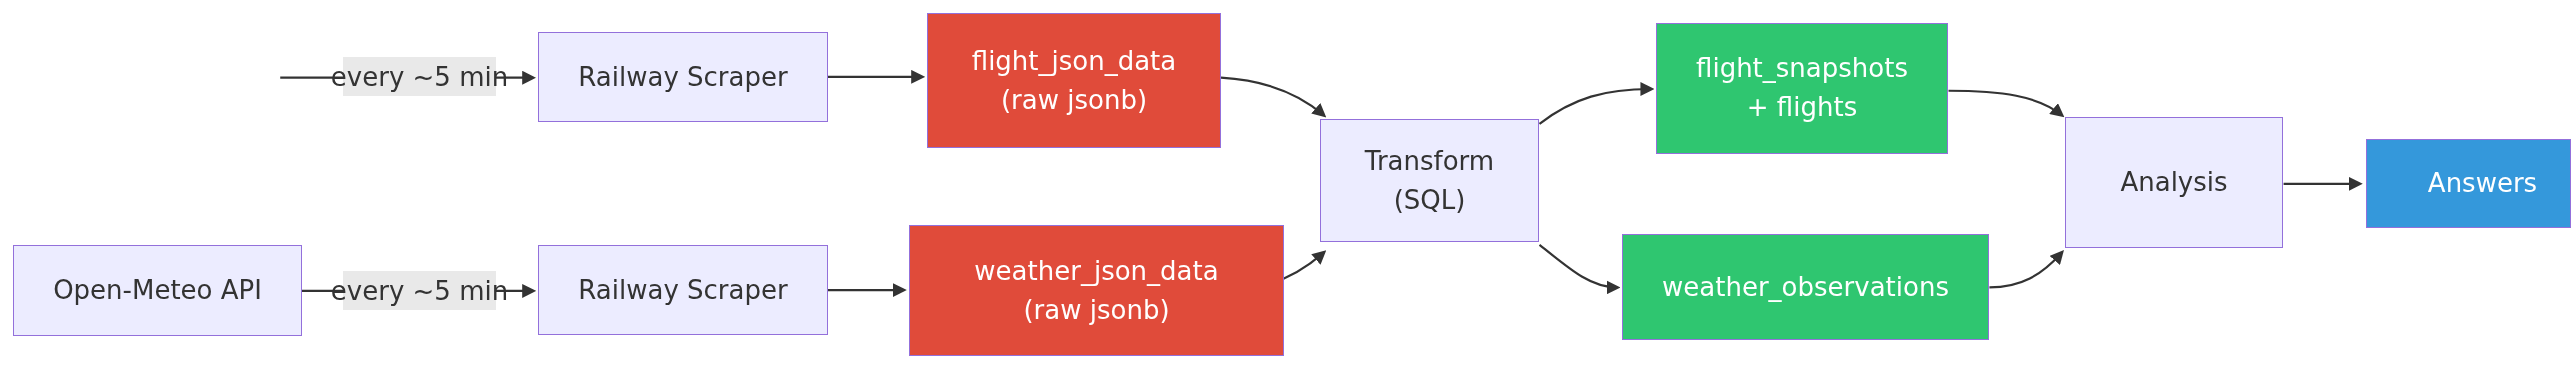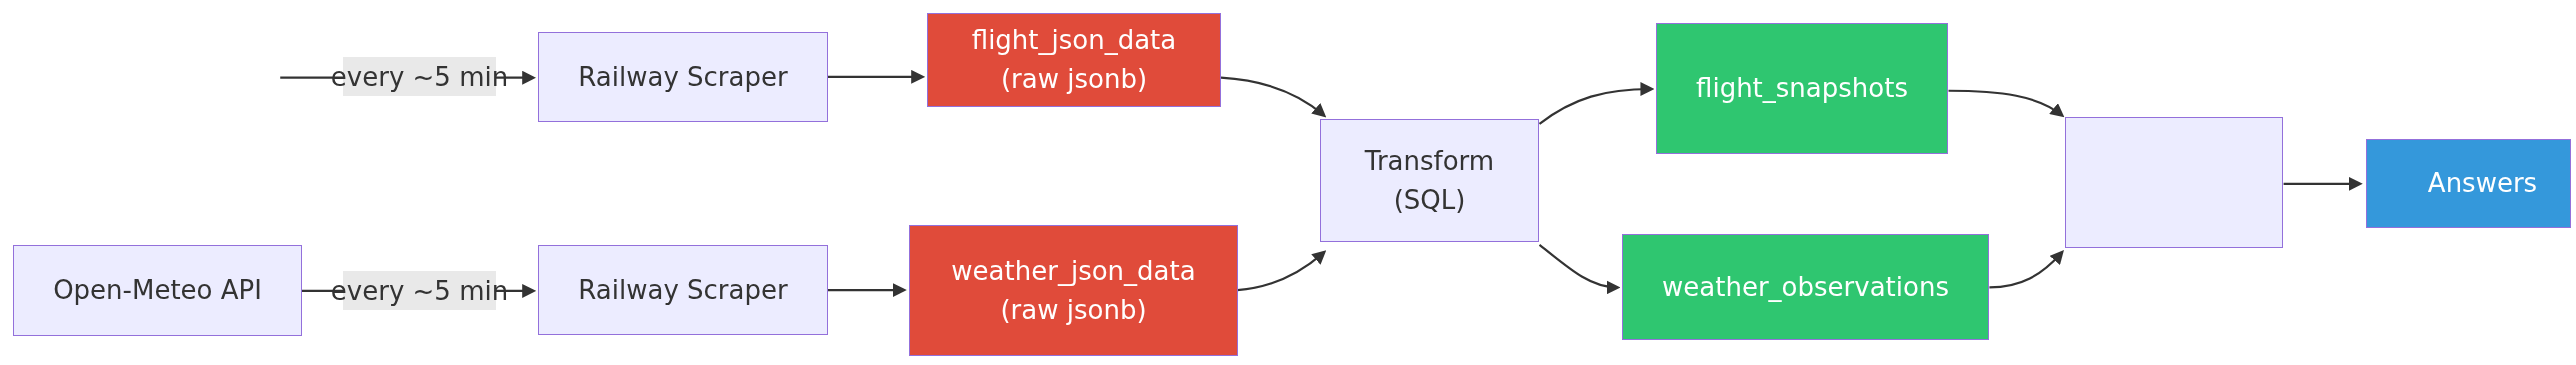--- a/index.html
+++ b/index.html
@@ -91,54 +91,56 @@
 
 
   <div class="edge-label" style="left:343px; top:57px; width:153px; height:39px;">
     <span>every ~5 min</span>
   </div>
 
   <div class="node" style="left:538px; top:32px; width:290px; height:90px;">
     <span>Railway Scraper</span>
   </div>
 
-  <div class="node raw" style="left:927px; top:13px; width:294px; height:94px;">
+  <div class="node raw" style="left:927px; top:13px; width:294px; height:135px;">
     <span>flight_json_data</span>
     <span>(raw jsonb)</span>
   </div>
 
   <div class="node" style="left:1320px; top:119px; width:219px; height:123px;">
     <span>Transform</span>
     <span>(SQL)</span>
   </div>
 
   <div class="node table" style="left:1656px; top:22.6px; width:292px; height:131px;">
     <span>flight_snapshots</span>
+    <span>+ flights</span>
   </div>
 
   <div class="node" style="left:2065px; top:117px; width:218px; height:131px;">
+    <span>Analysis</span>
   </div>
 
   <div class="node answer" style="left:2366px; top:139px; width:205px; height:89px;padding-left:28px;">
     <span>Answers</span>
   </div>
 
   <div class="node" style="left:13px; top:245px; width:289px; height:91px;">
     <span>Open-Meteo API</span>
   </div>
 
   <div class="edge-label" style="left:343px; top:271px; width:153px; height:39px;">
     <span>every ~5 min</span>
   </div>
 
   <div class="node" style="left:538px; top:245px; width:290px; height:90px;">
     <span>Railway Scraper</span>
   </div>
 
-  <div class="node raw" style="left:909px; top:225px; width:329px; height:131px;">
+  <div class="node raw" style="left:909px; top:225px; width:375px; height:131px;">
     <span>weather_json_data</span>
     <span>(raw jsonb)</span>
   </div>
 
   <div class="node table" style="left:1622px; top:234px; width:367px; height:106px;">
     <span>weather_observations</span>
   </div>
 
 </div>
 

